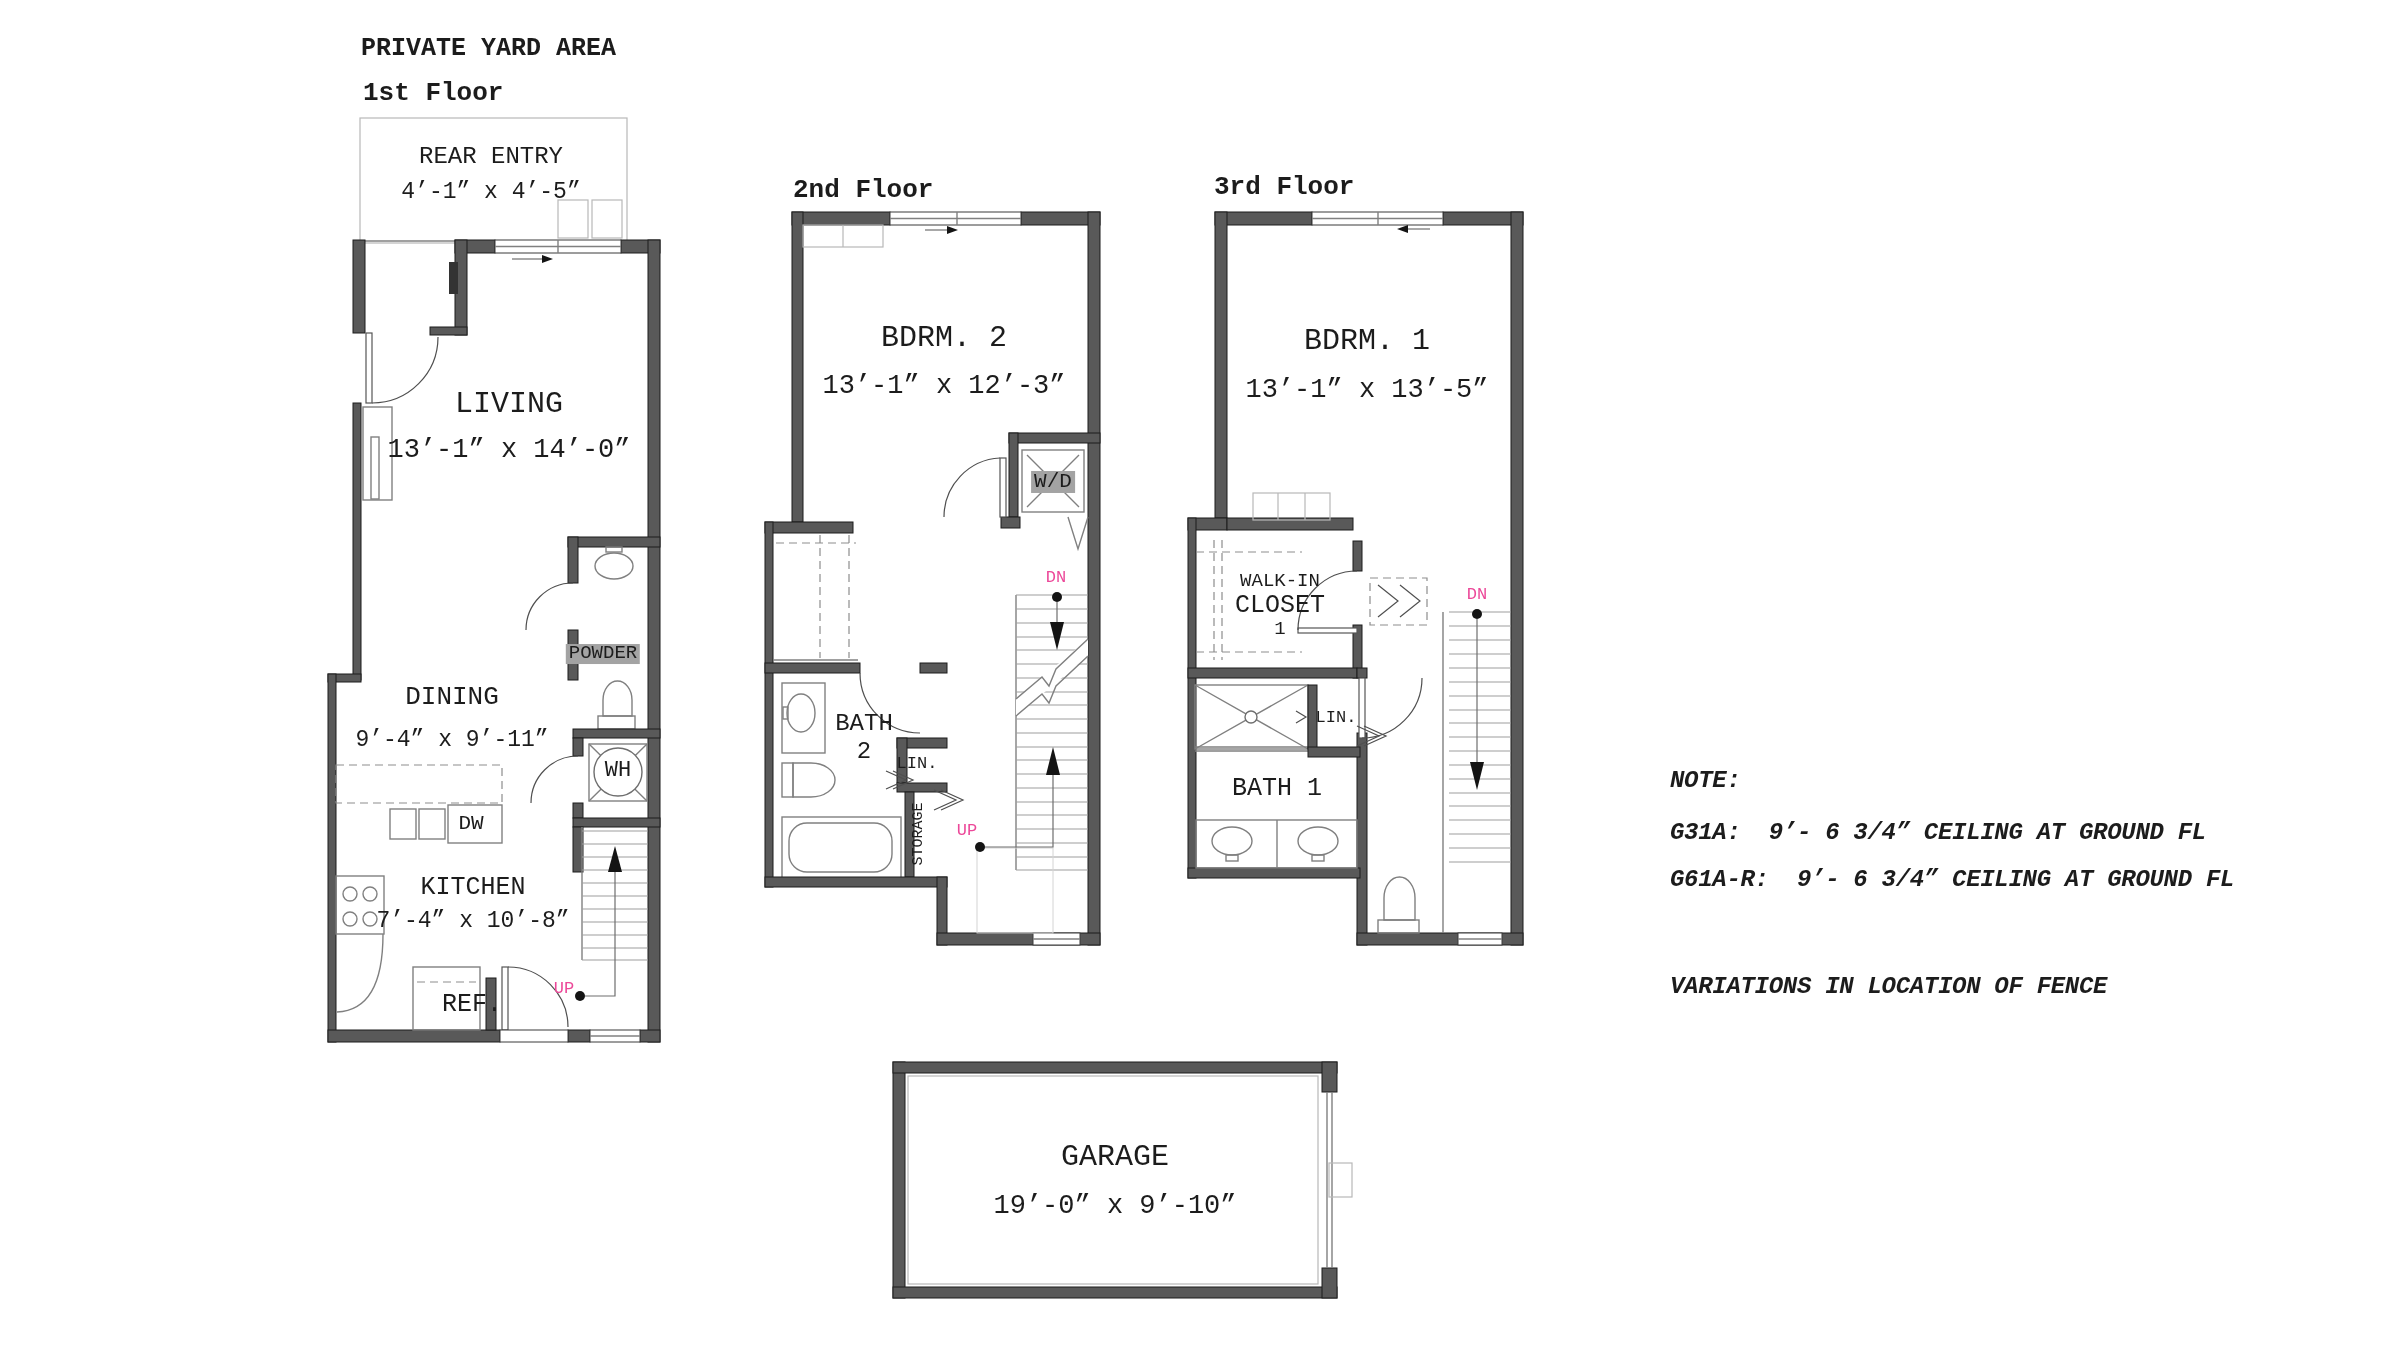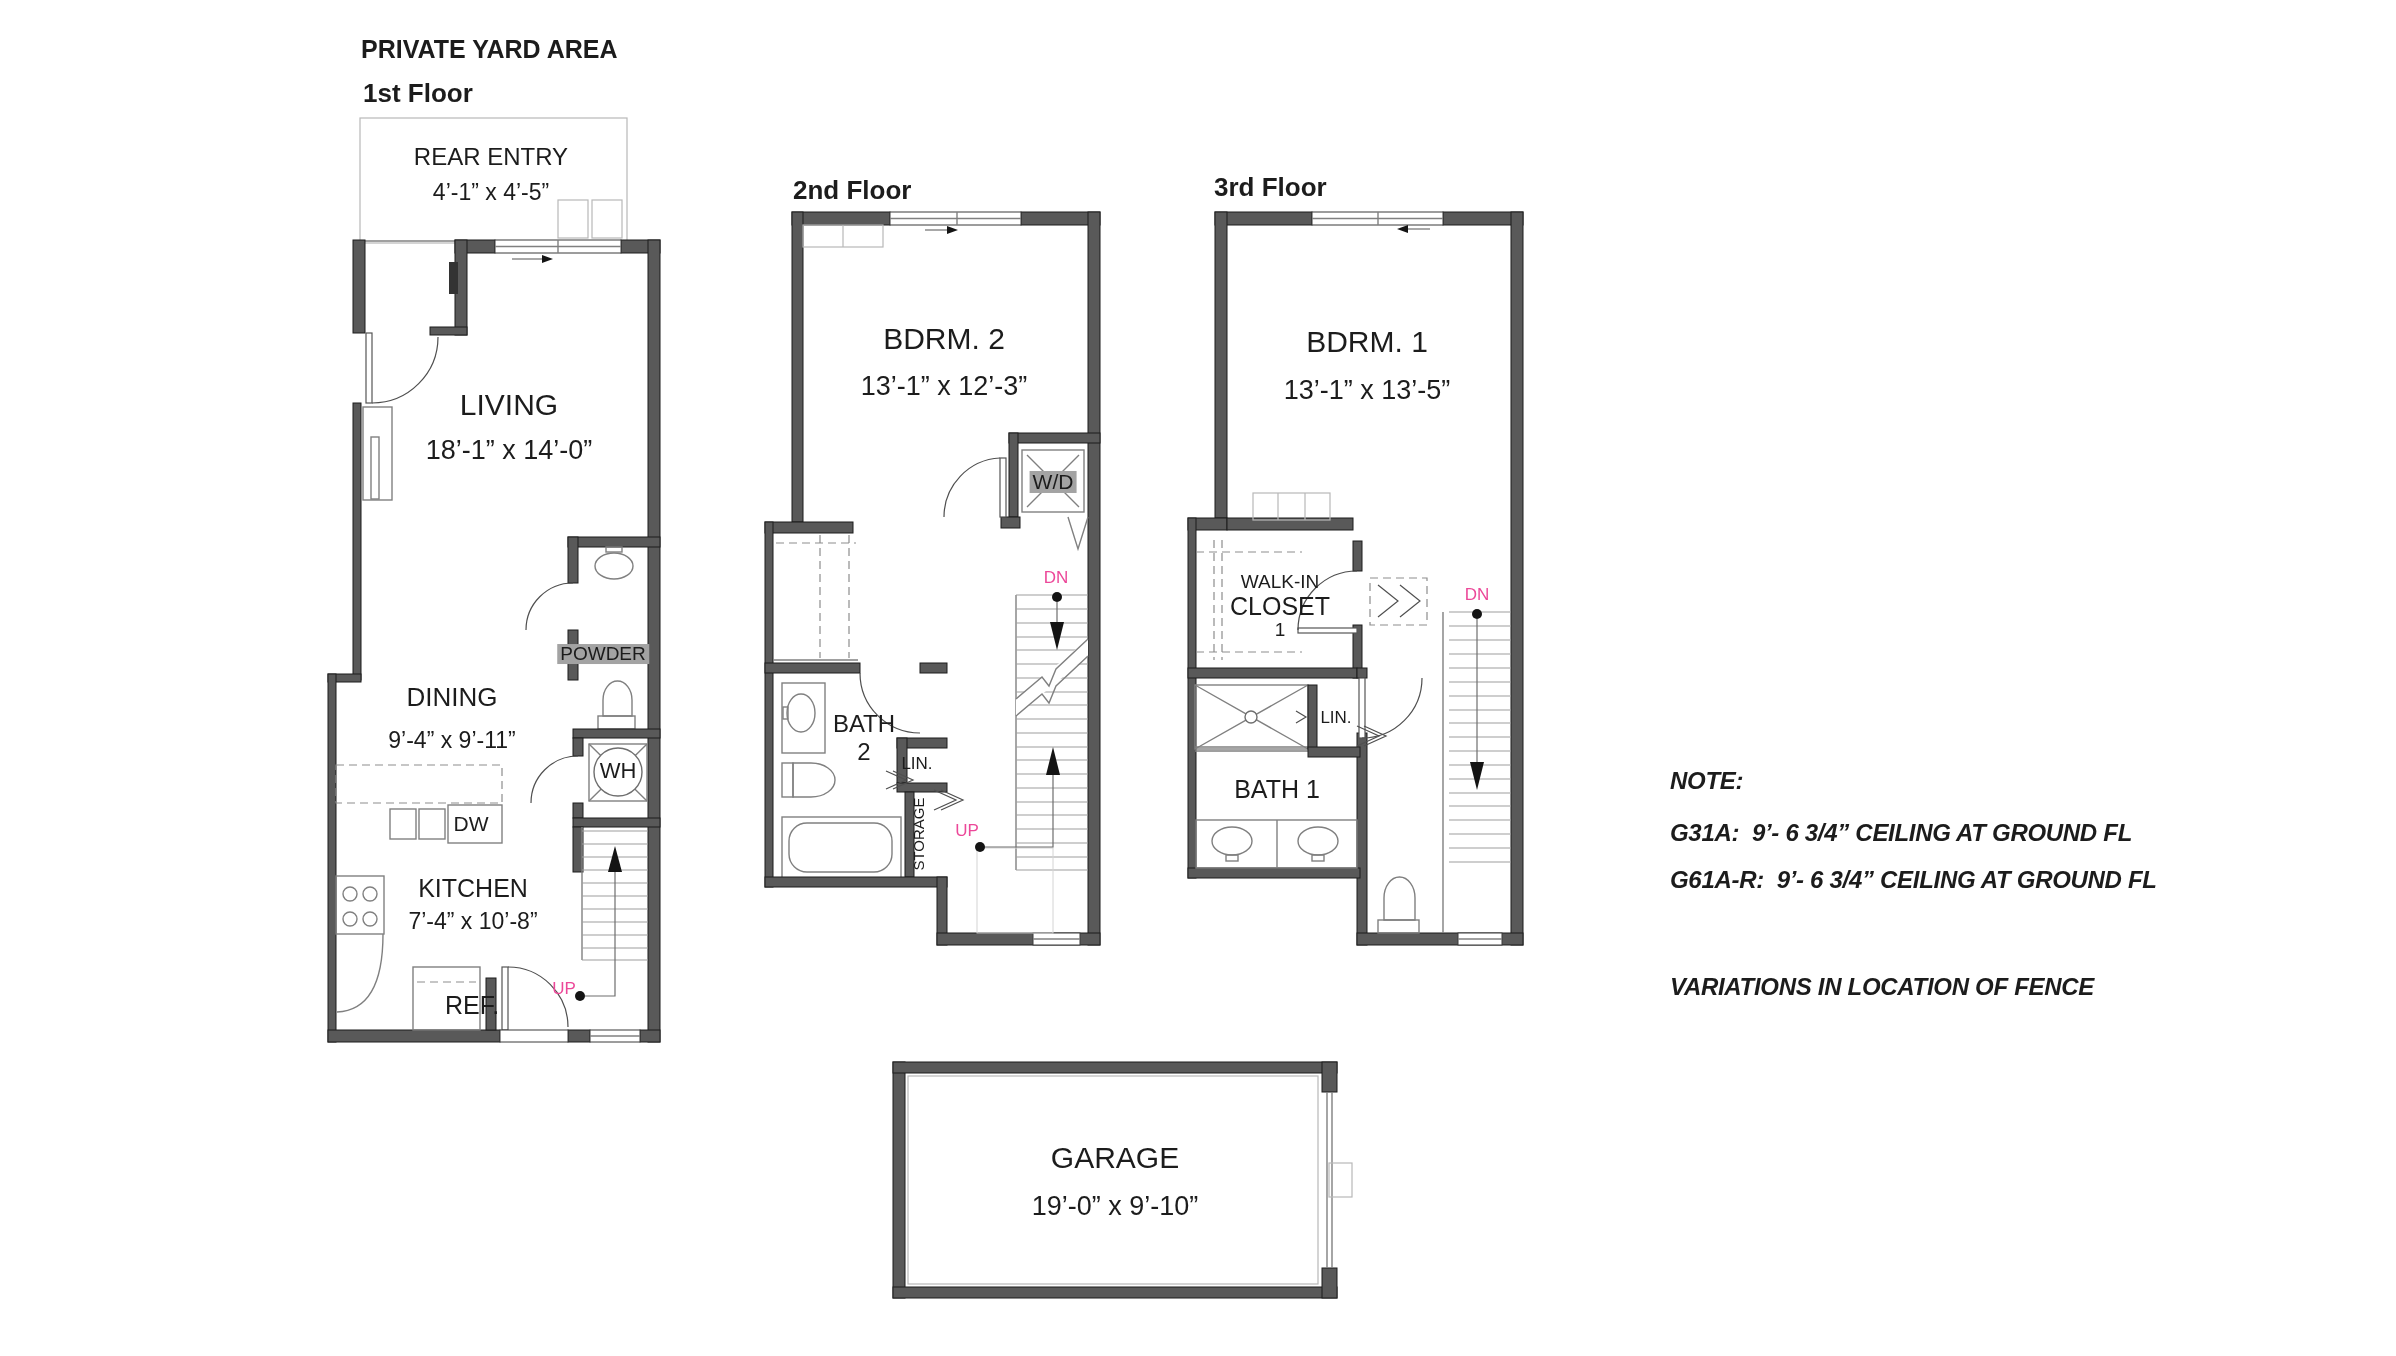--- a/index.html
+++ b/index.html
@@ -1,17 +1,17 @@
 <!DOCTYPE html>
 <html><head>
 <meta charset="utf-8">
 <style>
   html,body{margin:0;padding:0;background:#fff;}
   .canvas{position:relative;width:2396px;height:1356px;background:#fff;overflow:hidden;
-          font-family:Liberation Sans, sans-serif;}
+          font-family:Liberation Mono, monospace;}
   .plan-svg{position:absolute;left:0;top:0;}
   
   .w{fill:#595959;stroke:#1c1c1c;stroke-width:1;}
   .t{fill:none;stroke:#808080;stroke-width:1.4;}
   .t2{fill:none;stroke:#b8b8b8;stroke-width:1.2;}
   .d{fill:none;stroke:#8d8d8d;stroke-width:1.2;stroke-dasharray:8 5;}
   .a{fill:none;stroke:#4f4f4f;stroke-width:1.2;}
   .s{fill:none;stroke:#9d9d9d;stroke-width:1.2;}
   .k{fill:#141414;stroke:none;}
   .wf{fill:#ffffff;stroke:#3a3a3a;stroke-width:1;}
@@ -262,21 +262,21 @@
 </svg>
 
   <div class="lbl b" style="left:361px;top:36px;font-size:25px">PRIVATE YARD AREA</div>
   <div class="lbl b" style="left:363px;top:80px;font-size:26px">1st Floor</div>
   <div class="lbl b" style="left:793px;top:177px;font-size:26px">2nd Floor</div>
   <div class="lbl b" style="left:1214px;top:174px;font-size:26px">3rd Floor</div>
 
   <div class="lbl c" style="left:491px;top:157px;font-size:24px">REAR ENTRY</div>
   <div class="lbl c" style="left:491px;top:192px;font-size:23px">4’-1” x 4’-5”</div>
   <div class="lbl c" style="left:509px;top:405px;font-size:30px">LIVING</div>
-  <div class="lbl c" style="left:509px;top:450px;font-size:27px">18’-1” x 14’-0”</div>
+  <div class="lbl c" style="left:509px;top:450px;font-size:27px">13’-1” x 14’-0”</div>
   <div class="lbl c" style="left:452px;top:698px;font-size:26px">DINING</div>
   <div class="lbl c" style="left:452px;top:740px;font-size:23px">9’-4” x 9’-11”</div>
   <div class="lbl c bgw" style="left:603px;top:654px;font-size:19px">POWDER</div>
   <div class="lbl c" style="left:618px;top:771px;font-size:22px">WH</div>
   <div class="lbl c" style="left:471px;top:824px;font-size:21px">DW</div>
   <div class="lbl c" style="left:473px;top:888px;font-size:25px">KITCHEN</div>
   <div class="lbl c" style="left:473px;top:921px;font-size:23px">7’-4” x 10’-8”</div>
   <div class="lbl c" style="left:472px;top:1005px;font-size:25px">REF.</div>
   <div class="lbl c gray" style="left:564px;top:989px;font-size:17px">UP</div>
 

